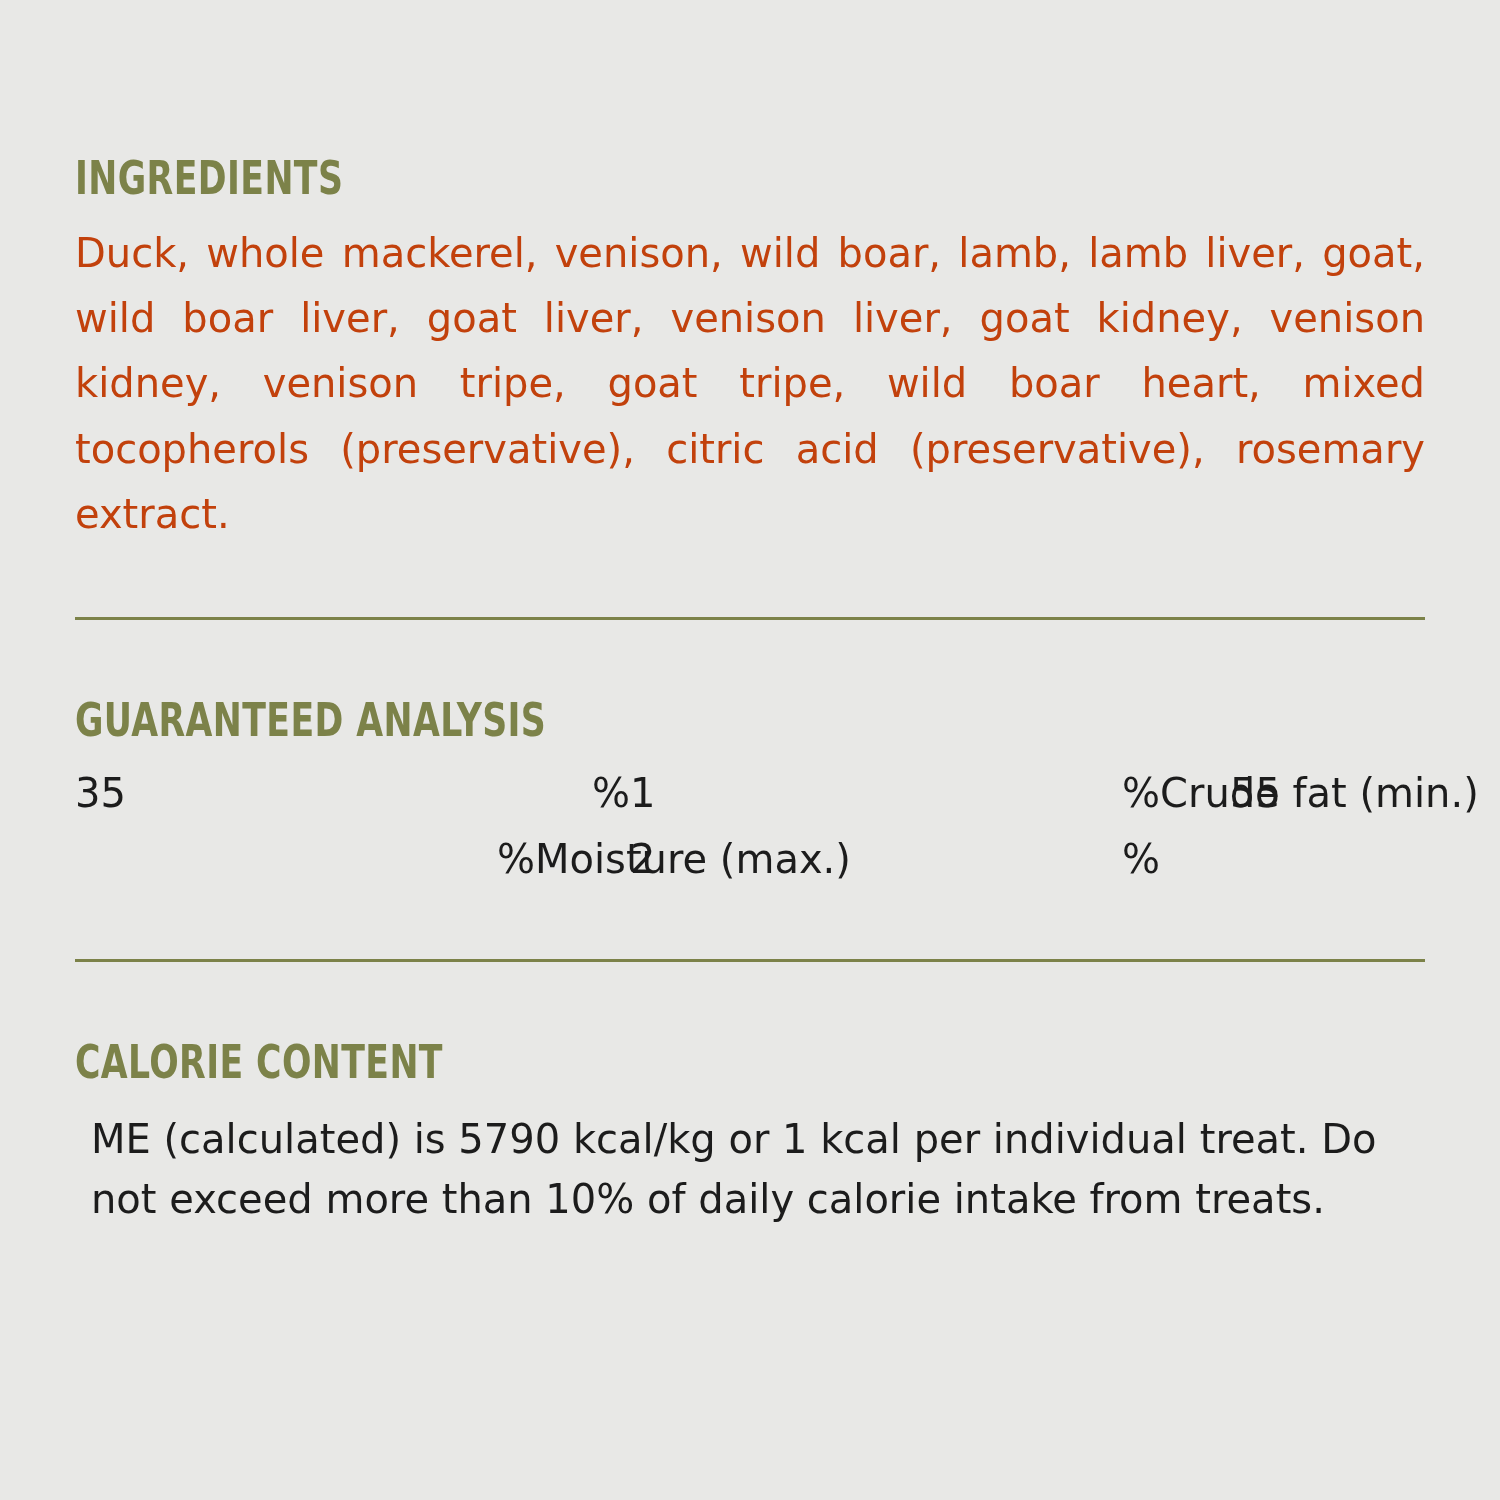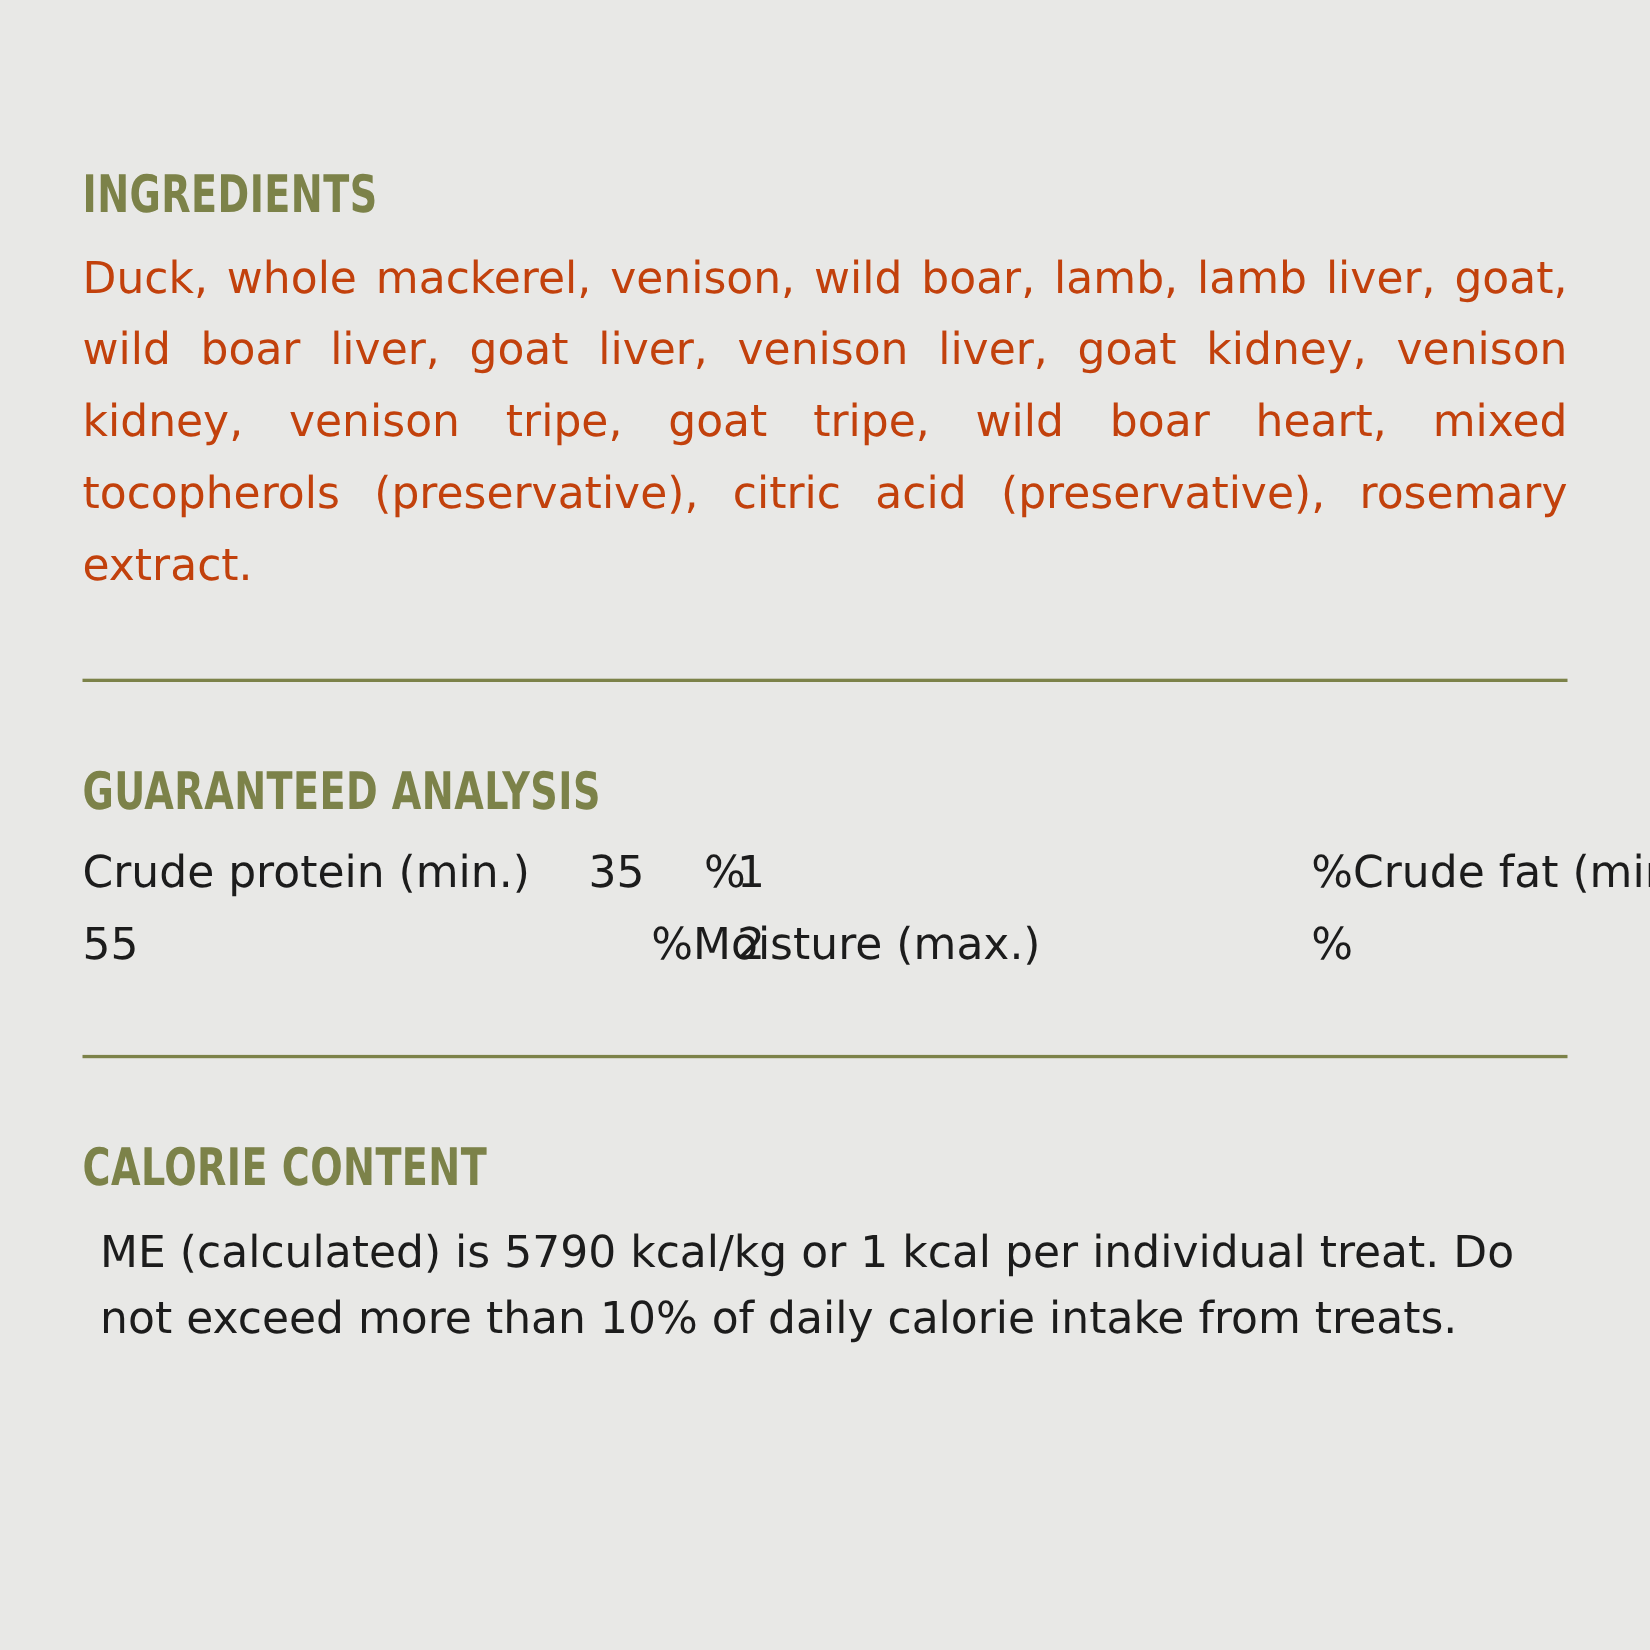--- a/index.html
+++ b/index.html
@@ -82,21 +82,20 @@
   </section>
 
   <div class="spacer-before-rule"></div>
   <hr class="divider">
   <div class="spacer-after-rule"></div>
 
   <section>
     <h2 class="section-heading">GUARANTEED ANALYSIS</h2>
     <div class="ga-grid">
 
-      <span class="ga-label">Crude protein (min.)</span>
       <span class="ga-value">35</span>
       <span class="ga-unit">%</span>
       <span class="ga-value">1</span>
       <span class="ga-unit">%</span>
 
       <span class="ga-label">Crude fat (min.)</span>
       <span class="ga-value">55</span>
       <span class="ga-unit">%</span>
       <span class="ga-label">Moisture (max.)</span>
       <span class="ga-value">2</span>

